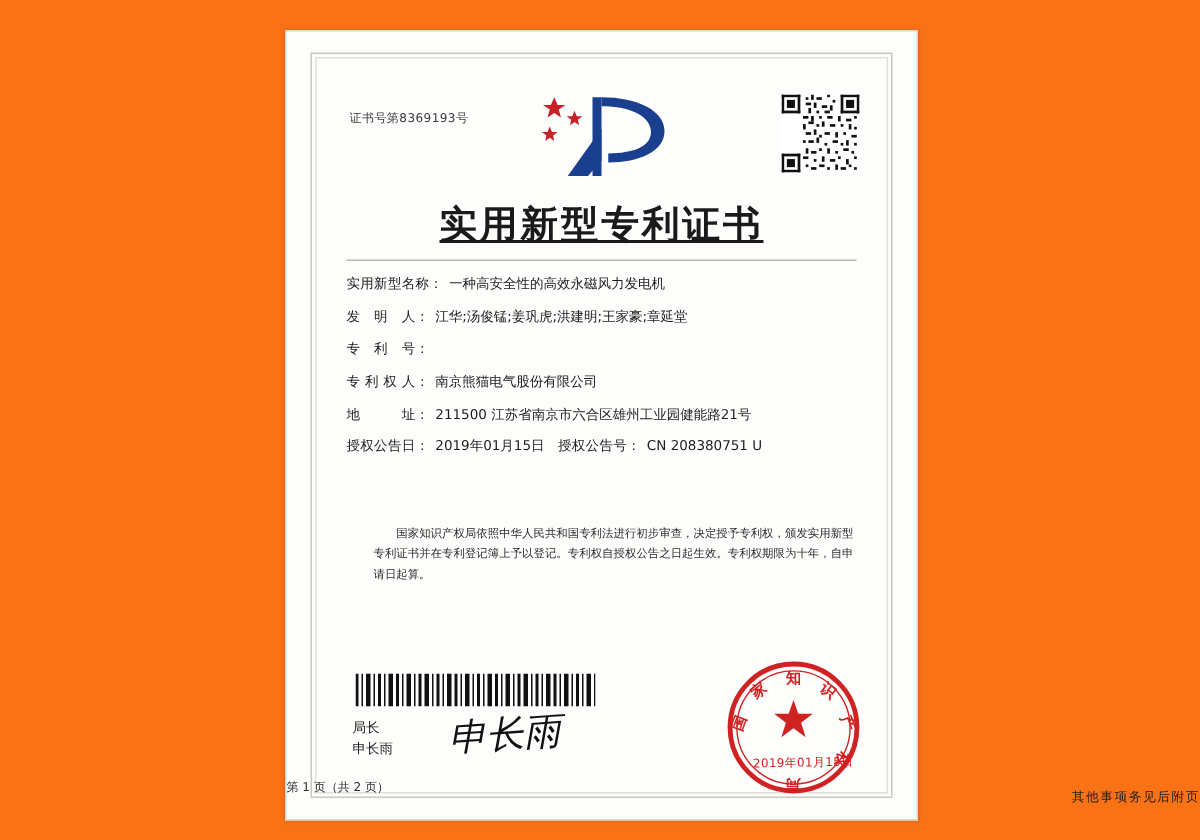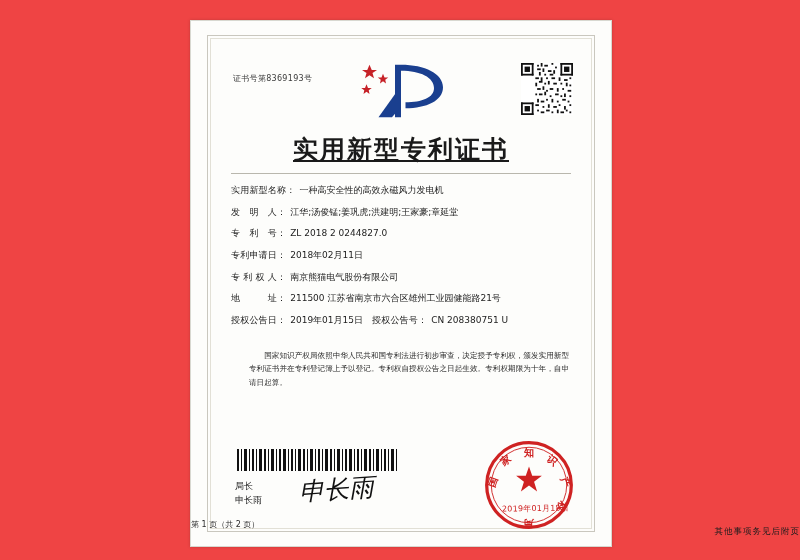--- a/index.html
+++ b/index.html
@@ -7,21 +7,21 @@
     padding: 0;
     width: 800px;
     height: 560px;
     background: #ffffff;
     font-family: "DejaVu Sans", sans-serif;
   }
   .page {
     position: relative;
     width: 800px;
     height: 560px;
-    background: #ef4444;
+    background: #f97316;
     overflow: hidden;
   }
   .certificate {
     position: absolute;
     left: 190px;
     top: 20px;
     width: 420px;
     height: 525px;
     background: #fdfdfb;
     border: 1px solid #d8d8d0;
@@ -327,25 +327,20 @@
       <div class="field-row">
         <span class="field-label">实用新型名称：</span>
         <span class="field-value">一种高安全性的高效永磁风力发电机</span>
       </div>
       <div class="field-row">
         <span class="field-label">发　明　人：</span>
         <span class="field-value">江华;汤俊锰;姜巩虎;洪建明;王家豪;章延堂</span>
       </div>
       <div class="field-row">
         <span class="field-label">专　利　号：</span>
-        <span class="field-value">ZL 2018 2 0244827.0</span>
-      </div>
-      <div class="field-row">
-        <span class="field-label">专利申请日：</span>
-        <span class="field-value">2018年02月11日</span>
       </div>
       <div class="field-row">
         <span class="field-label">专 利 权 人：</span>
         <span class="field-value">南京熊猫电气股份有限公司</span>
       </div>
       <div class="field-row">
         <span class="field-label">地　　　址：</span>
         <span class="field-value">211500 江苏省南京市六合区雄州工业园健能路21号</span>
       </div>
       <div class="field-row two-col">

